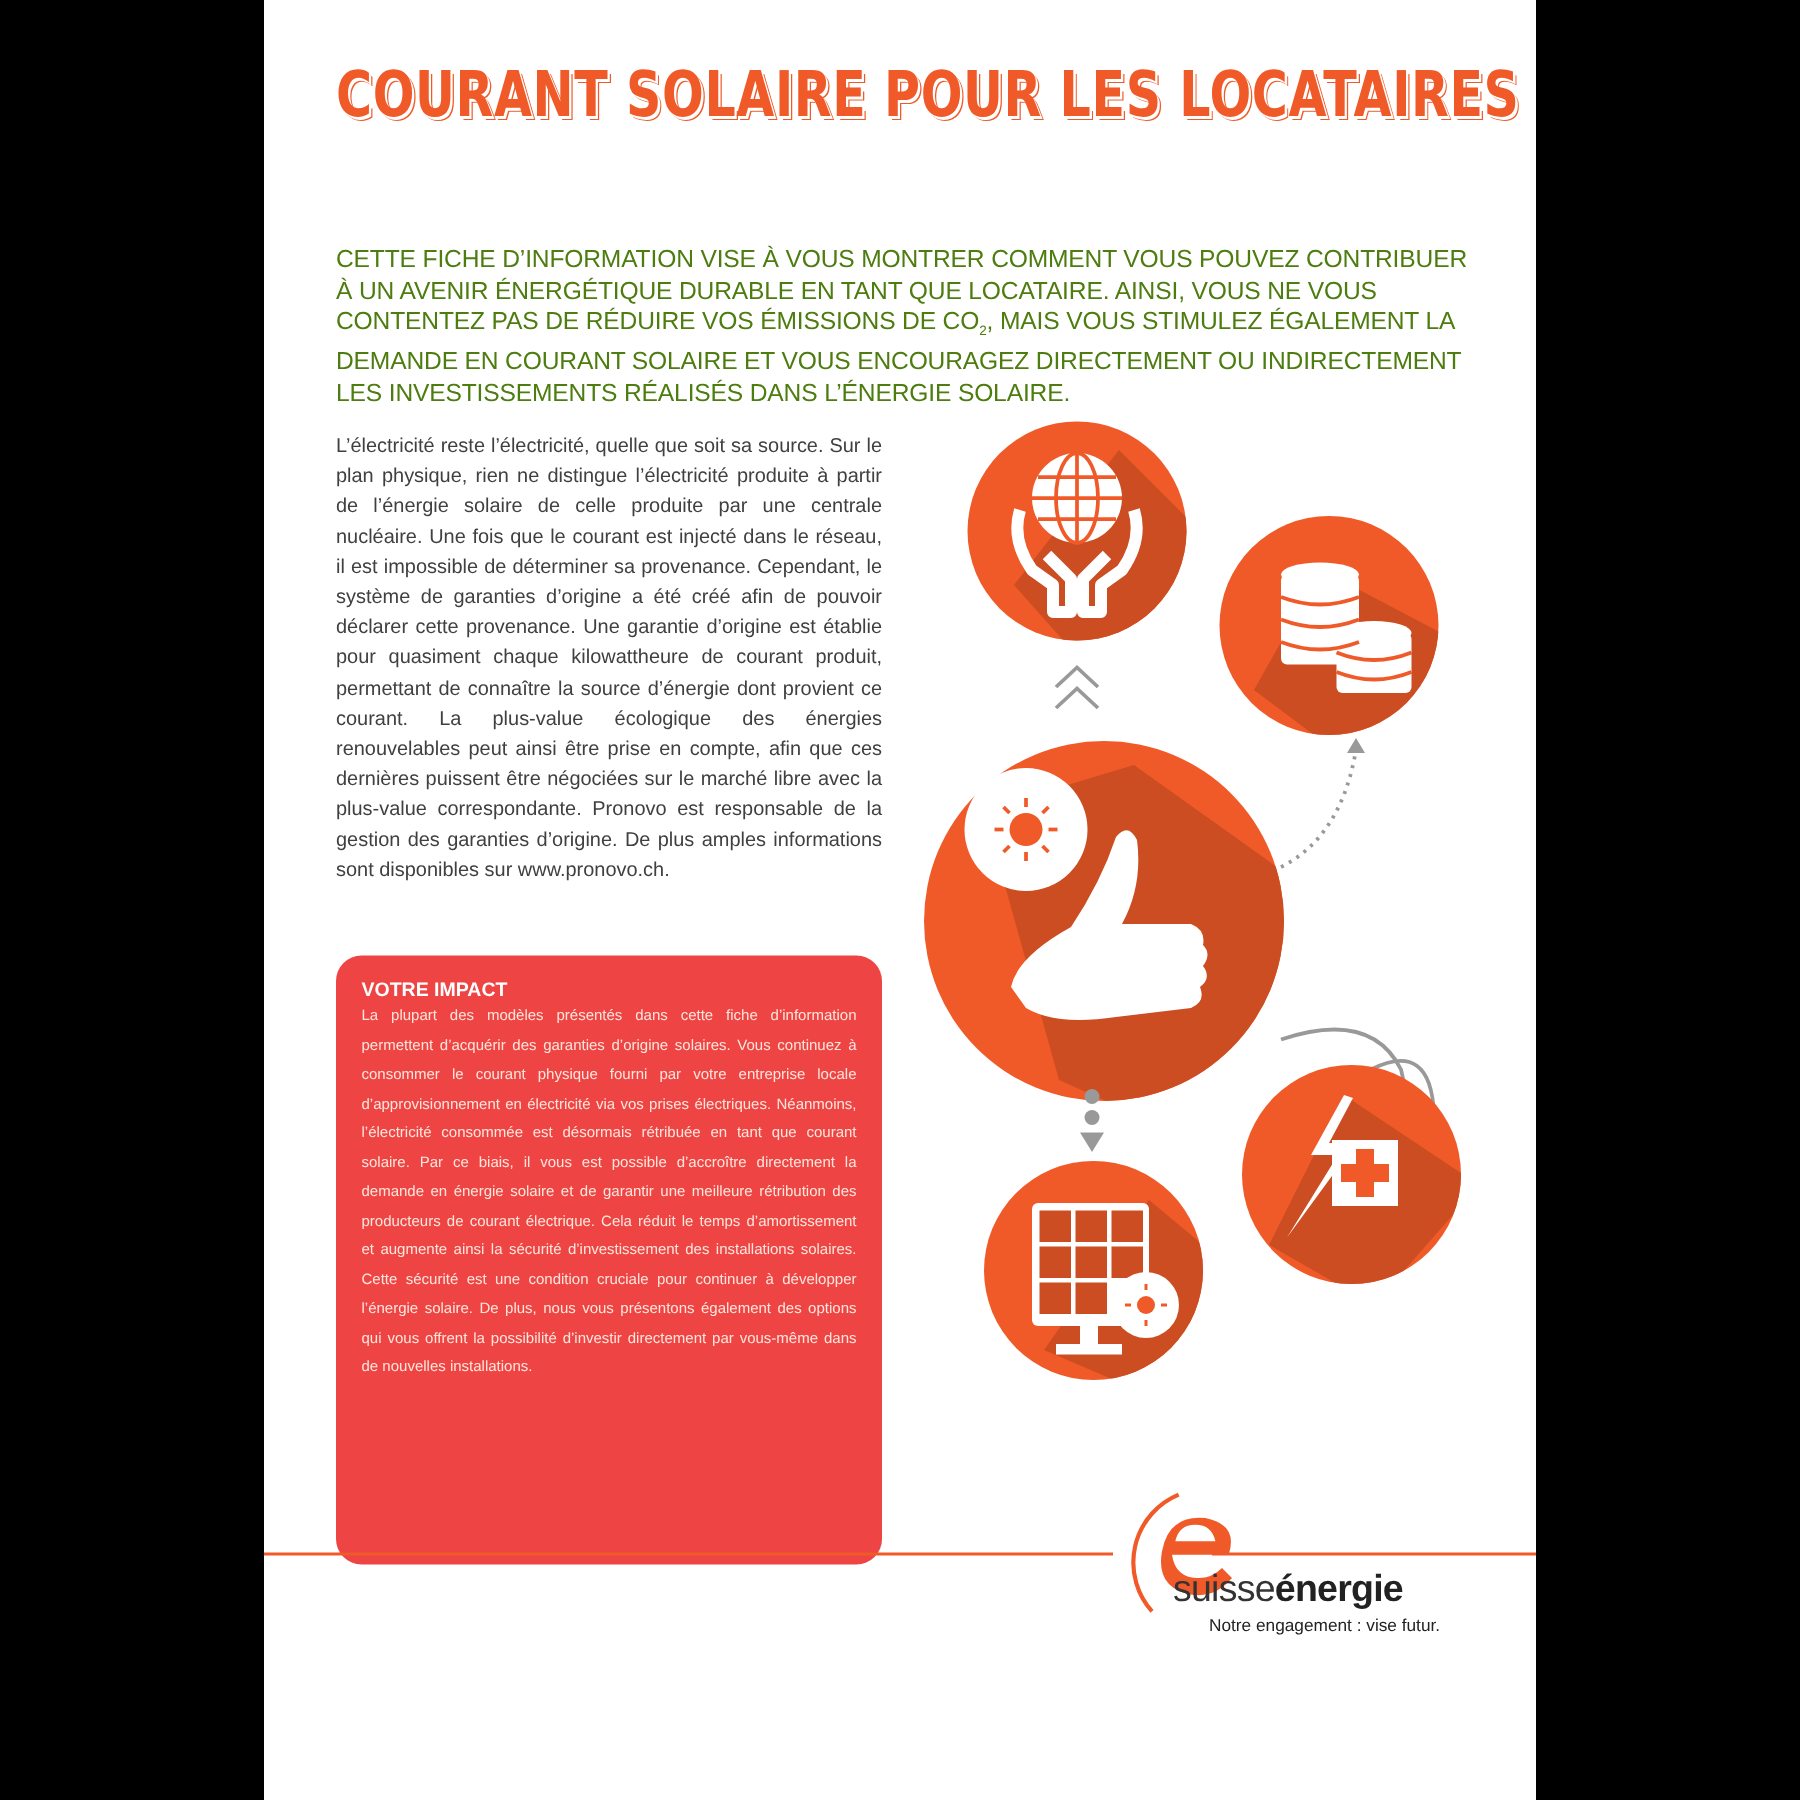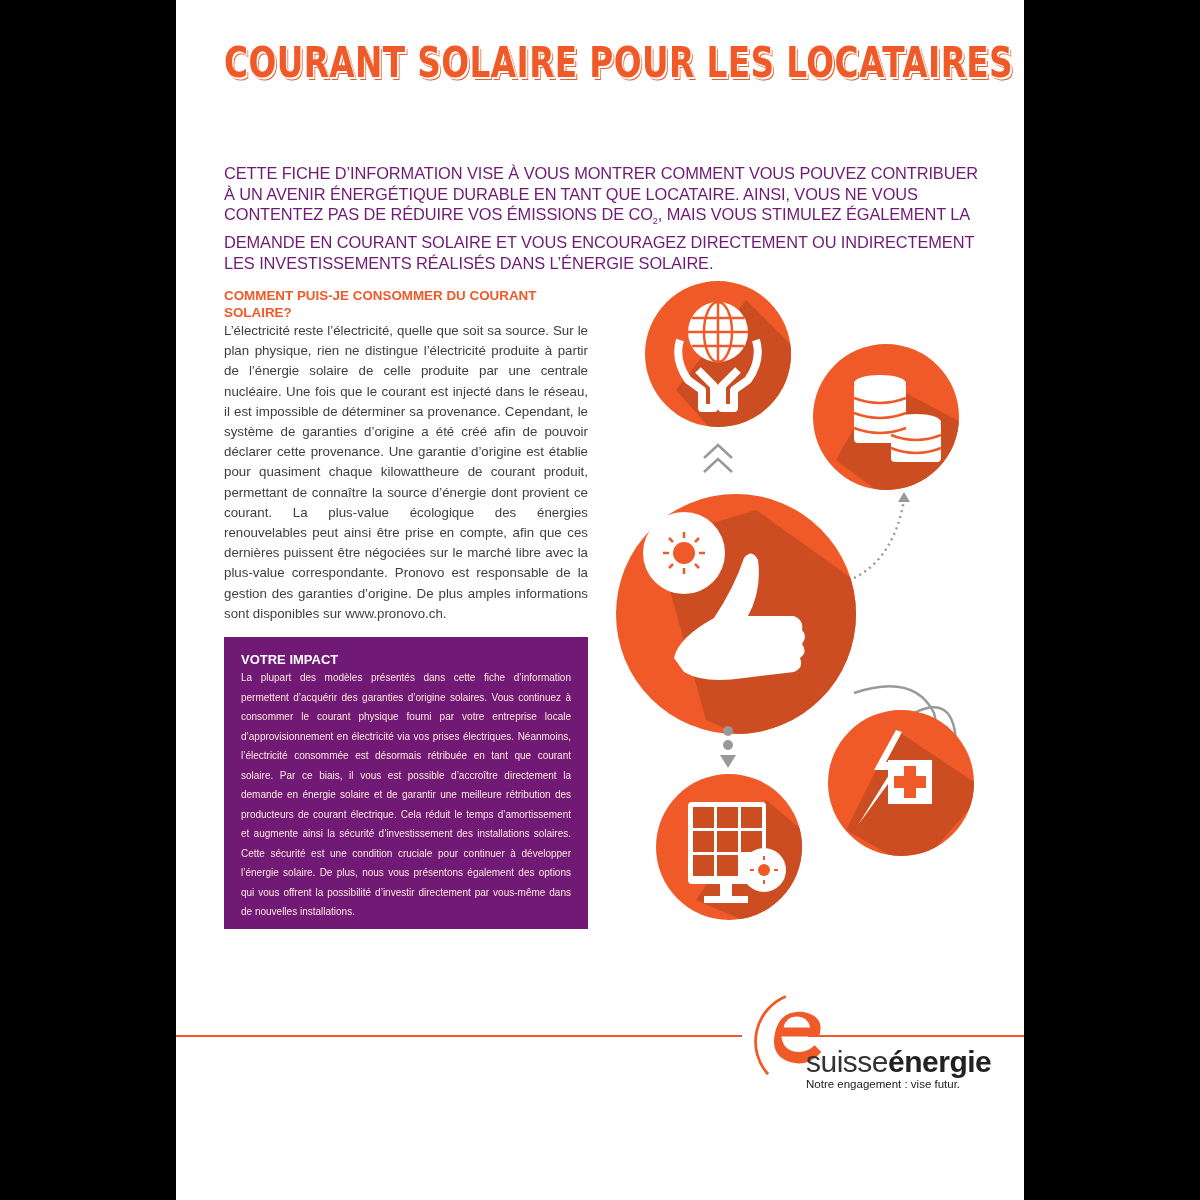--- a/index.html
+++ b/index.html
@@ -1,44 +1,43 @@
 <!DOCTYPE html>
 <html><head>
   <meta charset="utf-8">
   <style>
     html, body { margin:0; padding:0; }
     body { width:1200px; height:1200px; background:#000; position:relative; overflow:hidden; font-family:"Liberation Sans", sans-serif; }
     .page { position:absolute; left:176px; top:0; width:848px; height:1200px; background:#fff; }
     .title { position:absolute; left:48px; top:38px; font-family:"DejaVu Sans", sans-serif; font-weight:bold; font-size:42px; color:#f05a28; letter-spacing:0.5px; transform:scaleX(0.78); transform-origin:left top; white-space:nowrap; text-shadow:2px 2px 0 #fff, 3px 3px 0 #f05a28; }
-    .intro { position:absolute; left:48px; top:163px; width:760px; font-family:"Liberation Sans", sans-serif; font-size:16.4px; line-height:20.6px; color:#701a75; text-transform:uppercase; letter-spacing:-0.1px; }
+    .intro { position:absolute; left:48px; top:163px; width:760px; font-family:"Liberation Sans", sans-serif; font-size:16.4px; line-height:20.6px; color:#4d7c0f; text-transform:uppercase; letter-spacing:-0.1px; }
     .intro sub { font-size:9px; }
     .col { position:absolute; left:48px; top:287px; width:364px; }
     .h { font-family:"Liberation Sans", sans-serif; font-weight:bold; font-size:13.4px; line-height:17px; color:#f05a28; text-transform:uppercase; }
     .body { font-size:13.3px; line-height:20.2px; color:#404040; text-align:justify; hyphens:auto; }
-    .impact { position:absolute; left:48px; top:637px; width:364px; height:292px; background:#701a75; box-sizing:border-box; padding:14px 17px 0 17px; }
+    .impact { position:absolute; left:48px; top:637px; width:364px; height:406px; background:#ef4444; box-sizing:border-box; padding:14px 17px 0 17px;border-radius:17px; }
     .impact .h { color:#fff; font-size:13px; line-height:17px; }
     .impact .body { color:#fde6dc; font-size:10px; line-height:19.5px; }
     .footer-line { position:absolute; left:0; top:1035px; width:566px; height:2px; background:#f05a28; }
     .footer-line2 { position:absolute; left:632px; top:1035px; width:216px; height:2px; background:#f05a28; }
     .logo-arc { position:absolute; left:562px; top:990px; width:100px; height:100px; }
-    .brand { position:absolute; left:630px; top:1045px; font-size:30px; color:#333; letter-spacing:-0.5px; }
+    .brand { position:absolute; left:606px; top:1045px; font-size:25px; color:#333; letter-spacing:-0.5px; }
     .brand b { font-weight:bold; color:#222; }
     .tagline { position:absolute; left:630px; top:1078px; font-size:11.5px; color:#222; }
     svg { position:absolute; }
   </style>
 </head>
 <body>
 
 <div class="page">
   <div class="title">COURANT SOLAIRE POUR LES LOCATAIRES</div>
 
   <div class="intro"><span>Cette fiche d’information vise à vous montrer comment vous pouvez contribuer à un avenir énergétique durable en tant que locataire. Ainsi, vous ne vous contentez pas de réduire vos émissions de CO</span><sub>2</sub><span>, mais vous stimulez également la demande en courant solaire et vous encouragez directement ou indirectement les investissements réalisés dans l’énergie solaire.</span></div>
 
   <div class="col">
-    <div class="h">COMMENT PUIS-JE CONSOMMER DU COURANT SOLAIRE?</div>
     <div class="body" lang="fr">L’électricité reste l’électricité, quelle que soit sa source. Sur le plan physique, rien ne distingue l’électricité produite à partir de l’énergie solaire de celle produite par une centrale nucléaire. Une fois que le courant est injecté dans le réseau, il est impossible de déterminer sa provenance. Cependant, le système de garanties d’origine a été créé afin de pouvoir déclarer cette provenance. Une garantie d’origine est établie pour quasiment chaque kilowattheure de courant produit, permettant de connaître la source d’énergie dont provient ce courant. La plus-value écologique des énergies renouvelables peut ainsi être prise en compte, afin que ces dernières puissent être négociées sur le marché libre avec la plus-value correspondante. Pronovo est responsable de la gestion des garanties d’origine. De plus amples informations sont disponibles sur www.pronovo.ch.</div>
   </div>
 
   <div class="impact">
     <div class="h">VOTRE IMPACT</div>
     <div class="body" lang="fr">La plupart des modèles présentés dans cette fiche d’information permettent d’acquérir des garanties d’origine solaires. Vous continuez à consommer le courant physique fourni par votre entreprise locale d’approvisionnement en électricité via vos prises électriques. Néanmoins, l’électricité consommée est désormais rétribuée en tant que courant solaire. Par ce biais, il vous est possible d’accroître directement la demande en énergie solaire et de garantir une meilleure rétribution des producteurs de courant électrique. Cela réduit le temps d’amortissement et augmente ainsi la sécurité d’investissement des installations solaires. Cette sécurité est une condition cruciale pour continuer à développer l’énergie solaire. De plus, nous vous présentons également des options qui vous offrent la possibilité d’investir directement par vous-même dans de nouvelles installations.</div>
   </div>
 
   <svg style="left:420px;top:280px" width="428" height="680" viewBox="0 0 428 680">
     <defs>

